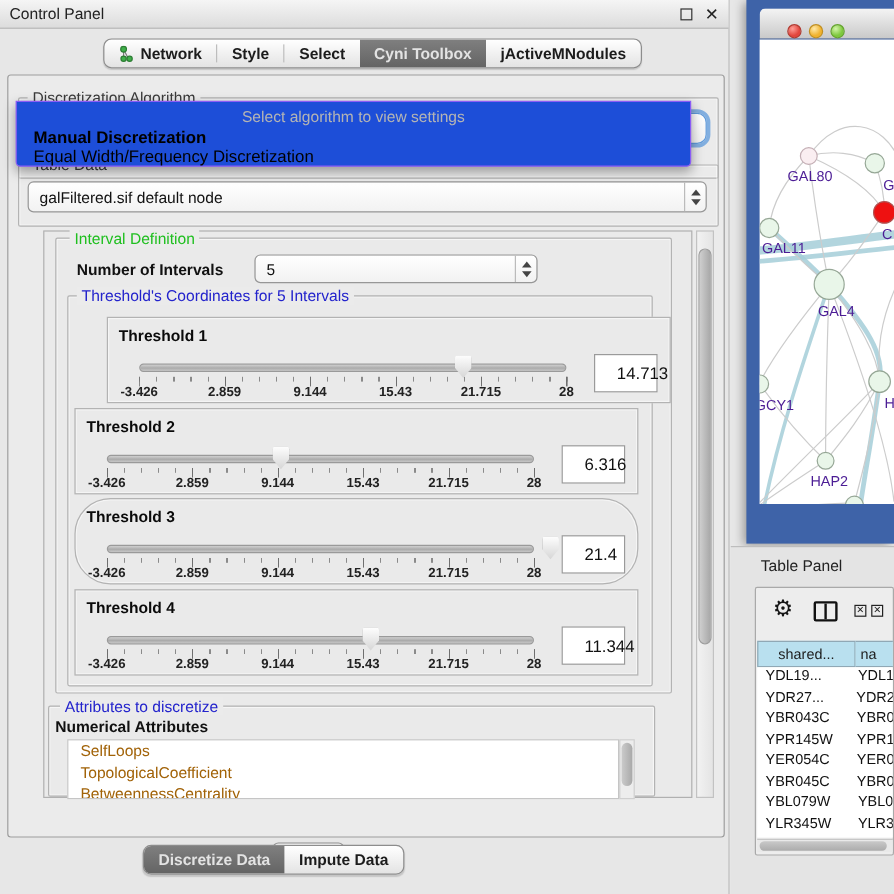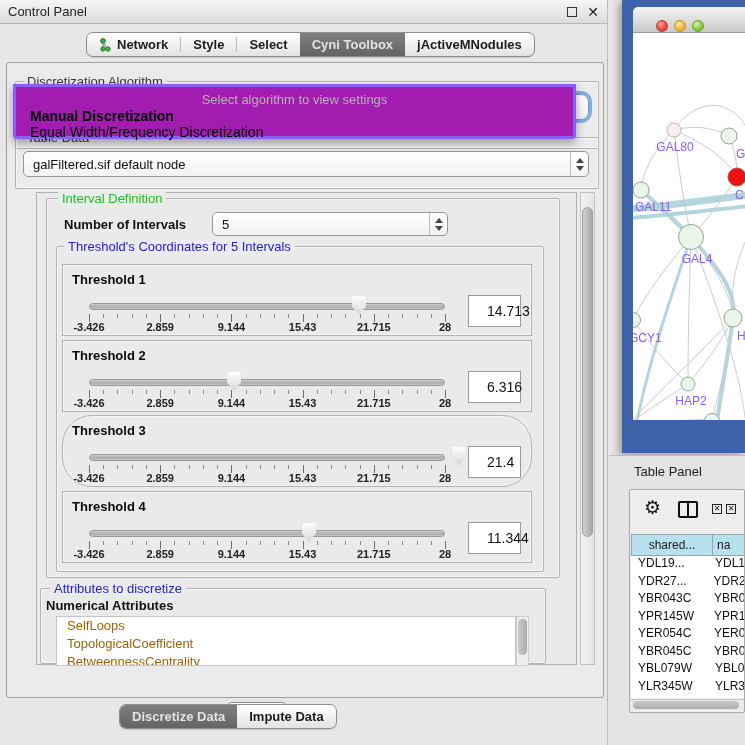--- a/index.html
+++ b/index.html
@@ -32,21 +32,21 @@
   .gtitle.plain { color:#3a3a3a; }
 
   .combo { position:absolute; background:linear-gradient(#ffffff,#f2f2f2); border:1px solid #979797; border-radius:5px; display:flex; align-items:center; font-size:13px; color:#111; }
   .combo .val { padding-left:9px; white-space:nowrap; overflow:hidden; }
   .combo .spin { margin-left:auto; align-self:stretch; width:18px; border-left:1px solid #bbb; display:flex; flex-direction:column; align-items:center; justify-content:center; gap:3px; }
   .tri-up { width:0; height:0; border-left:4px solid transparent; border-right:4px solid transparent; border-bottom:5px solid #444; }
   .tri-dn { width:0; height:0; border-left:4px solid transparent; border-right:4px solid transparent; border-top:5px solid #444; }
   .focused { box-shadow:0 0 0 3px rgba(95,155,220,.75); border-color:#5f9bdc; border-radius:8px; }
 
   
-  .popup { position:absolute; left:13px; top:84px; width:563px; height:55px; background:#a21caf; border:3px solid #8b5cf6; border-radius:0 0 4px 4px; box-shadow:0 4px 10px rgba(0,0,0,.35); z-index:50; }
+  .popup { position:absolute; left:13px; top:84px; width:563px; height:55px; background:#1d4ed8; border:1px solid #8b5cf6; border-radius:0 0 4px 4px; box-shadow:0 4px 10px rgba(0,0,0,.35); z-index:50; }
   .popup .hint { position:absolute; left:0; top:5px; width:100%; text-align:center; color:#b4b4b4; font-size:13px; }
   .popup .opt1 { position:absolute; left:14px; top:21px; font-weight:bold; font-size:14px; color:#000; }
   .popup .opt2 { position:absolute; left:14px; top:37px; font-size:14px; color:#000; }
 
   
   .scrollpane { position:absolute; left:36px; top:192px; width:541px; height:473px; background:#eaeaea; border:1px solid #b0b0b0; overflow:hidden; }
   .vscroll { position:absolute; left:580px; top:192px; width:15px; height:473px; background:linear-gradient(to right,#f2f2f2,#e4e4e4); border:1px solid #c2c2c2; }
   .vthumb { position:absolute; left:1px; top:14px; width:11px; height:330px; border-radius:6px; background:linear-gradient(to right,#cfcfcf,#a8a8a8); border:1px solid #9e9e9e; }
 
   .bold13 { font-size:13px; font-weight:bold; color:#111; position:absolute; white-space:nowrap; }
@@ -75,21 +75,21 @@
 
   
   .net-window { position:absolute; left:622px; top:0; width:123px; height:453px; background:#3e63a8; box-shadow:-3px 2px 8px rgba(0,0,0,.35); }
   .net-titlebar { position:absolute; left:11px; top:7px; width:112px; height:26px; background:linear-gradient(#f4f4f4,#c9c9c9); border-bottom:1px solid #9a9a9a; border-radius:5px 0 0 0; }
   .tl-dot { position:absolute; top:13px; width:12px; height:12px; border-radius:50%; }
   .tl-red { left:23px; background:radial-gradient(circle at 35% 30%, #ff9d96, #e2463d 60%); border:1px solid #b03b32; }
   .tl-yellow { left:41px; background:radial-gradient(circle at 35% 30%, #ffe9a8, #f0b22e 60%); border:1px solid #c08f22; }
   .tl-green { left:59px; background:radial-gradient(circle at 35% 30%, #d2f5a8, #7ec83e 60%); border:1px solid #65a42f; }
   .net-canvas { position:absolute; left:11px; top:33px; width:112px; height:387px; background:#ffffff; overflow:hidden; }
   .node { position:absolute; border-radius:50%; border:1px solid #96a796; background:#e9f6e9; transform:translate(-50%,-50%); }
-  .node-label { position:absolute; font-size:12px; color:#8b5cf6; white-space:nowrap; transform:translateX(-50%); }
+  .node-label { position:absolute; font-size:12px; color:#4c1d95; white-space:nowrap; transform:translateX(-50%); }
   .node-label.noc { transform:none; }
 
   
   .table-panel { position:absolute; left:609px; top:455px; width:136px; height:290px; background:#e4e4e4; border-top:1px solid #bdbdbd; }
   .tp-title { position:absolute; left:25px; top:8px; font-size:13px; color:#222; }
   .tp-box { position:absolute; left:20px; top:33px; width:116px; height:224px; background:#ededed; border:1px solid #a9a9a9; border-radius:2px; overflow:hidden; }
   .gear-ic { position:absolute; left:14px; top:8px; font-size:19px; color:#161616; line-height:19px; }
   .split-ic { position:absolute; left:48px; top:11px; width:20px; height:17px; border:2px solid #111; border-radius:2px; }
   .split-ic::after { content:""; position:absolute; left:7px; top:0; width:2px; height:13px; background:#111; }
   .chk-ic { position:absolute; top:14px; width:10px; height:10px; border:1.5px solid #222; font-size:8px; line-height:8px; text-align:center; color:#222; font-weight:bold; }
@@ -173,21 +173,21 @@
     <span class="val">5</span>
     <span class="spin">
         <i class="tri-up"></i>
         <i class="tri-dn"></i>
       </span>
   </div>
 
   <div class="group" style="left:56px; top:246px; width:488px; height:326px;"></div>
   <span class="gtitle blue" style="left:64px; top:239px;">Threshold's Coordinates for 5 Intervals</span>
 
-  <div class="thr" style="top:264px;">
+  <div class="thr" style="top:264px;margin-left:27px;">
     <div class="thr-label">Threshold 1</div>
     <div class="track"></div>
     <div class="ticks-minor"></div>
     <div class="ticks-major"></div>
     <div class="ticklabels">
       <span class="tl0">-3.426</span>
         <span class="tl1">2.859</span>
         <span class="tl2">9.144</span>
         <span class="tl3">15.43</span>
         <span class="tl4">21.715</span>

